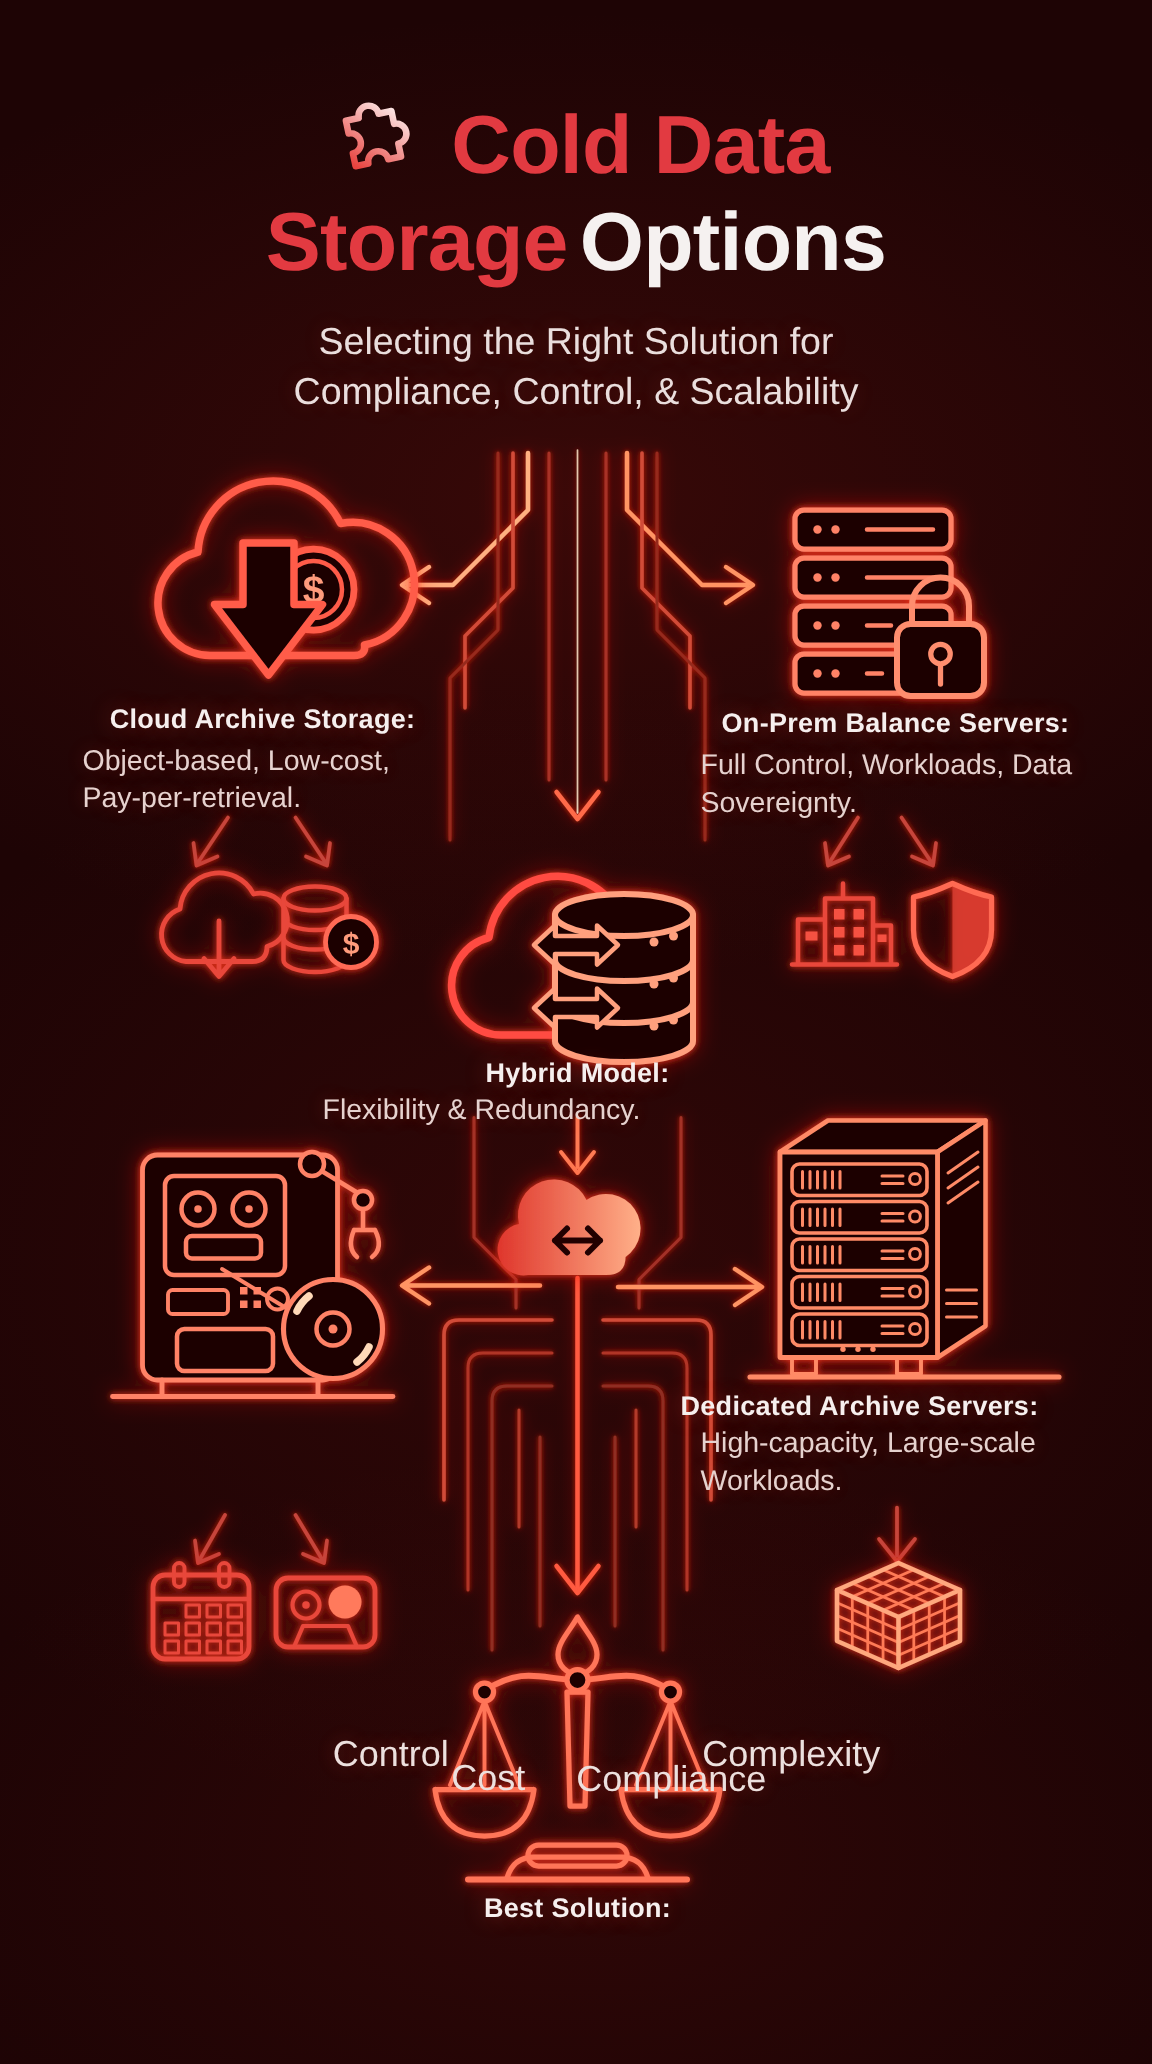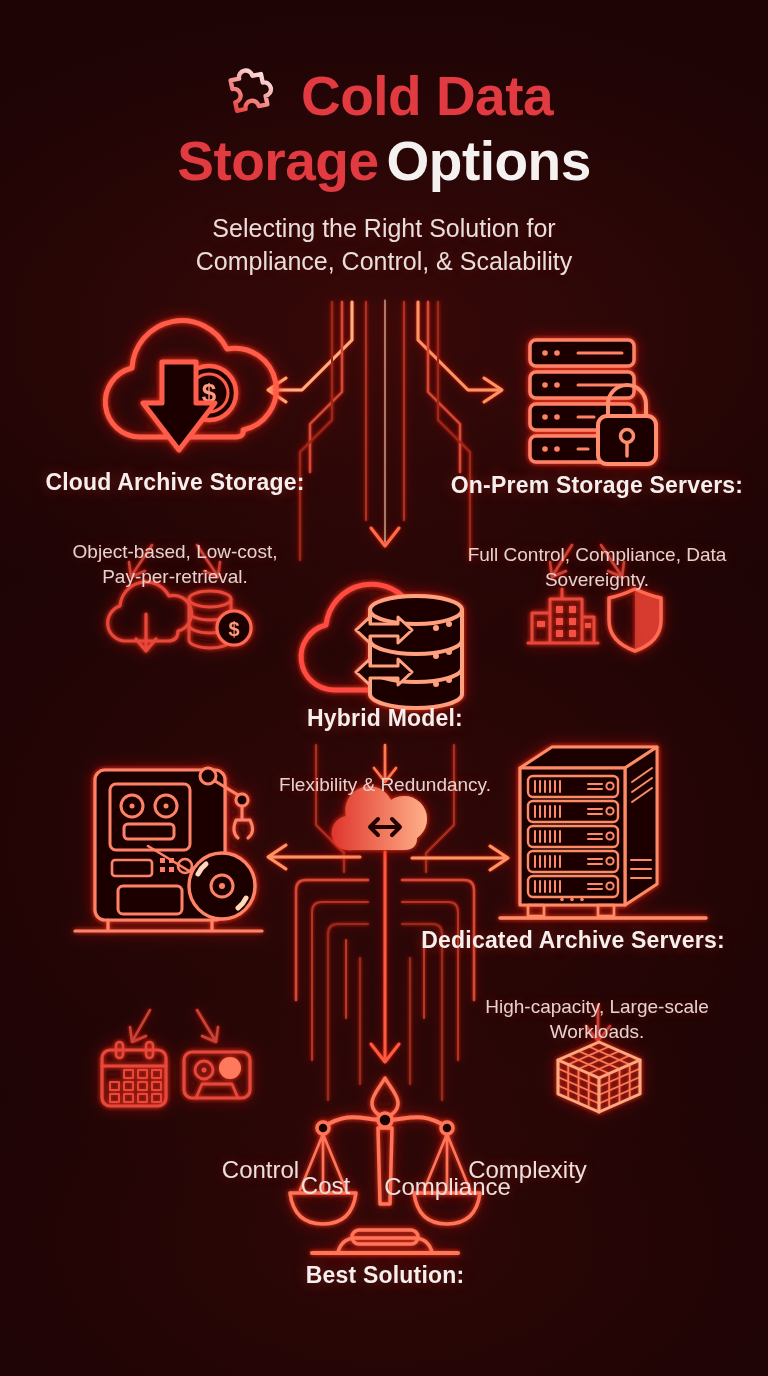--- a/index.html
+++ b/index.html
@@ -15,24 +15,24 @@
   #art{position:absolute;left:0;top:0;width:768px;height:1376px;}
   .hdr{position:absolute;top:64px;left:0;width:768px;text-align:center;}
   .h1row{display:flex;align-items:center;justify-content:center;gap:24px;height:66px;}
   .h1{font-size:55px;font-weight:800;letter-spacing:-0.5px;line-height:1.15;}
   .red{color:#e23a41;}
   .white{color:#f5f1f0;}
   .h2row{height:66px;}
   .h2row .red{margin-right:8px;}
   .subtitle{margin:16px auto 0;width:450px;font-size:25px;line-height:1.3;color:#eadedd;
     text-shadow:0 0 14px rgba(255,100,80,.18);}
-  .t{position:absolute;text-align:center;font-weight:700;font-size:23px;color:#f6efee;
+  .t{position:absolute;text-align:center;font-weight:700;font-size:18px;color:#f6efee;
      letter-spacing:.2px;text-shadow:0 0 14px rgba(255,90,70,.35);}
-  .d{position:absolute;text-align:center;font-size:19px;line-height:1.3;color:#e6d2cf;
-     text-shadow:0 0 12px rgba(255,90,70,.25);margin-top:44px;}
+  .d{position:absolute;text-align:left;font-size:19px;line-height:1.3;color:#e6d2cf;
+     text-shadow:0 0 12px rgba(255,90,70,.25);}
   .lbl{position:absolute;text-align:center;font-size:24px;color:#ece0de;
      text-shadow:0 0 12px rgba(255,90,70,.3);}
 </style>
 </head>
 <body>
 
 <div id="stage">
 
 <svg id="art" viewBox="0 0 768 1376">
   <defs>
@@ -324,22 +324,22 @@
     </div>
     <div class="h1 h2row">
       <span class="red">Storage</span><span class="white">Options</span>
     </div>
     <div class="subtitle">Selecting the Right Solution for Compliance, Control, &amp; Scalability</div>
   </div>
 
   <div class="t" style="left:35px;top:469px;width:280px;">Cloud Archive Storage:</div>
   <div class="d" style="left:55px;top:496px;width:240px;">Object-based, Low-cost, Pay-per-retrieval.</div>
 
-  <div class="t" style="left:442px;top:472px;width:310px;">On-Prem Storage Servers:</div>
-  <div class="d" style="left:467px;top:499px;width:260px;">Full Control, Compliance, Data Sovereignty.</div>
+  <div class="t" style="left:442px;top:472px;width:310px;">On-Prem Balance Servers:</div>
+  <div class="d" style="left:467px;top:499px;width:260px;">Full Control, Workloads, Data Sovereignty.</div>
 
   <div class="t" style="left:235px;top:705px;width:300px;">Hybrid Model:</div>
   <div class="d" style="left:215px;top:729px;width:340px;">Flexibility &amp; Redundancy.</div>
 
 
   <div class="t" style="left:408px;top:927px;width:330px;">Dedicated Archive Servers:</div>
   <div class="d" style="left:467px;top:951px;width:260px;">High-capacity, Large-scale Workloads.</div>
 
   <div class="lbl" style="left:213px;top:1156px;width:95px;">Control</div>
   <div class="lbl" style="left:288px;top:1172px;width:75px;">Cost</div>

